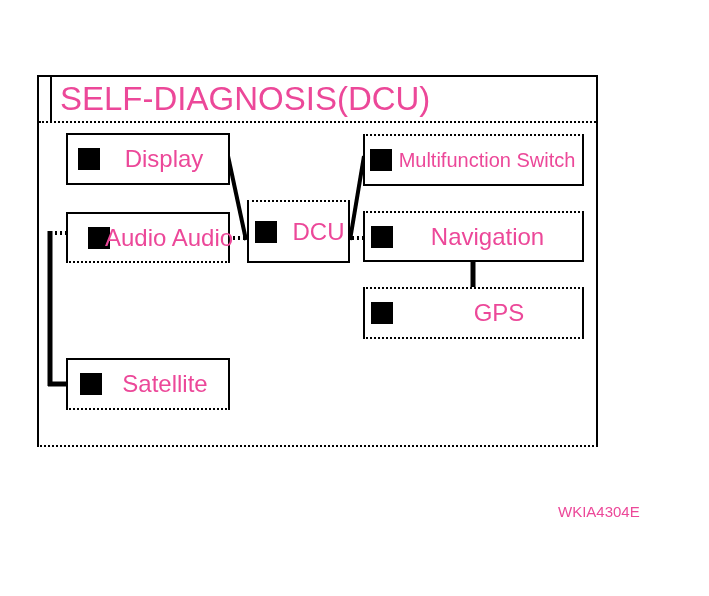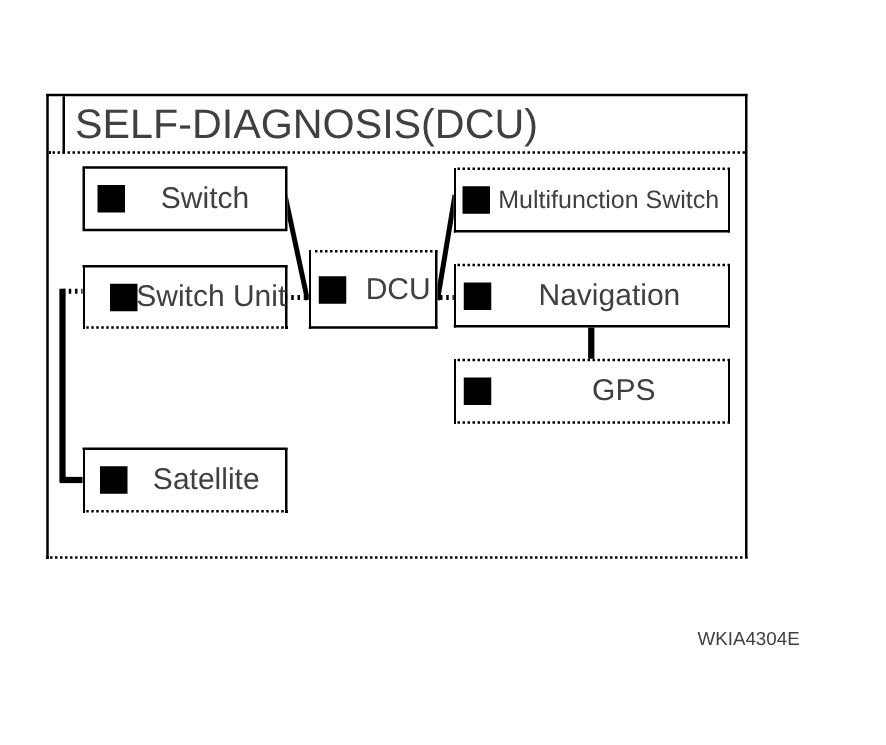--- a/index.html
+++ b/index.html
@@ -1,20 +1,20 @@
 <!DOCTYPE html>
 <html><head>
 <meta charset="utf-8">
 <style>
   html,body{margin:0;padding:0;background:#ffffff;}
   .canvas{
     position:relative;
     width:709px;height:596px;
     background:#ffffff;
-    color:#404040;
+    color:#ec4899;
     font-family:"Liberation Sans","DejaVu Sans",sans-serif;
     overflow:hidden;
   }
   
   .frame{
     position:absolute;left:37px;top:75px;width:561px;height:372px;
     border:2px solid #000;border-bottom-style:dotted;
     box-sizing:border-box;z-index:0;background:#fff;
   }
   .titlebar{
@@ -74,31 +74,31 @@
 
   <div class="frame">
     <div class="titlebar">
       <span class="title-rule"></span>
       <h1 class="title">SELF-DIAGNOSIS(DCU)</h1>
     </div>
   </div>
 
   <div class="node" style="left:66px;top:133px;width:164px;height:52px;">
     <span class="sq" style="left:10px;"></span>
-    <span class="lbl" style="left:32px;">Switch</span>
+    <span class="lbl" style="left:32px;">Display</span>
   </div>
 
   <div class="node bt-dot" style="left:363px;top:134px;width:221px;height:52px;">
     <span class="sq" style="left:5px;"></span>
     <span class="lbl lbl-small" style="left:27px;">Multifunction Switch</span>
   </div>
 
   <div class="node bb-dot" style="left:66px;top:212px;width:164px;height:51px;">
     <span class="sq" style="left:20px;"></span>
-    <span class="lbl" style="left:42px;">Switch Unit</span>
+    <span class="lbl" style="left:42px;">Audio Audio</span>
   </div>
 
   <div class="node bt-dot" style="left:247px;top:200px;width:103px;height:63px;">
     <span class="sq" style="left:6px;"></span>
     <span class="lbl" style="left:40px;">DCU</span>
   </div>
 
   <div class="node bt-dot" style="left:363px;top:211px;width:221px;height:51px;text-decoration:underline;">
     <span class="sq" style="left:6px;"></span>
     <span class="lbl" style="left:28px;">Navigation</span>

